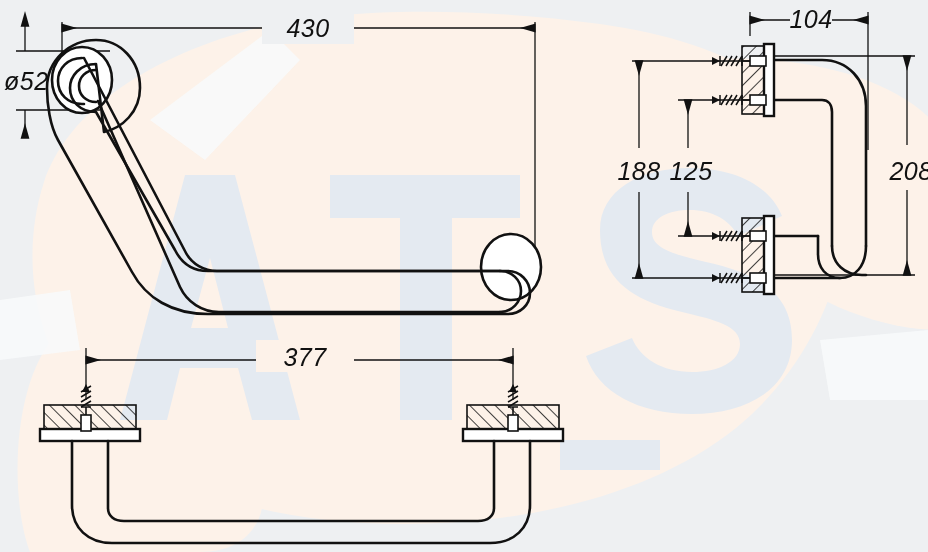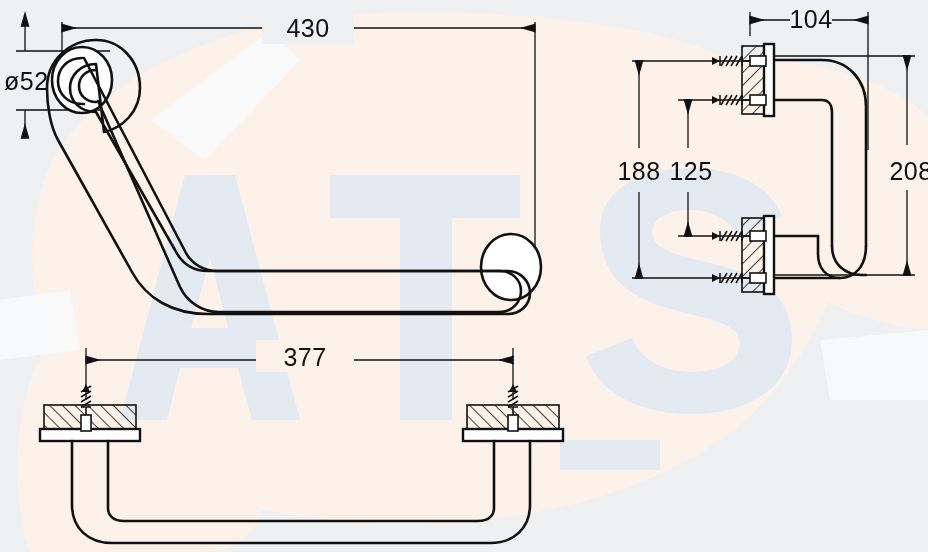--- a/index.html
+++ b/index.html
@@ -7,20 +7,21 @@
     padding: 0;
     background: #ffffff;
   }
   #sheet {
     position: relative;
     width: 928px;
     height: 552px;
     overflow: hidden;
     background: #eef0f2;
     font-family: "Liberation Sans", sans-serif;
+    font-style: italic;
   }
   #sheet svg {
     position: absolute;
     top: 0;
     left: 0;
   }
   .dimtext {
     font-family: "Liberation Sans", sans-serif;
     font-size: 25px;
     fill: #111111;

